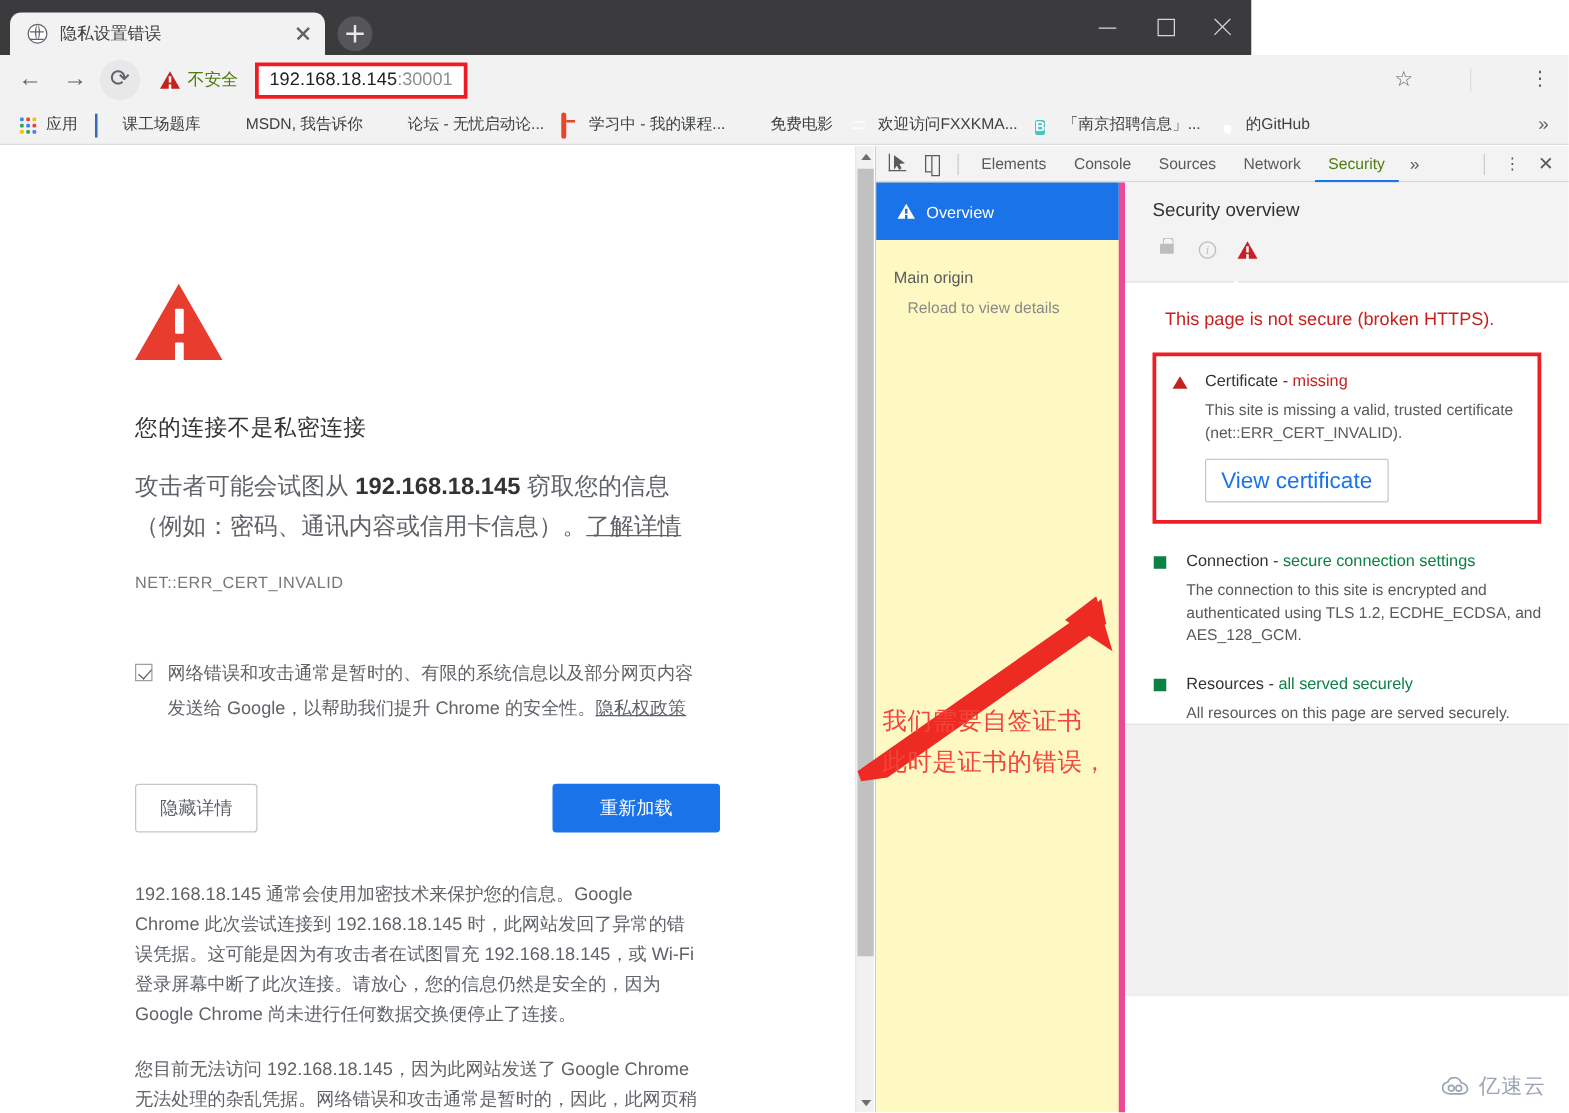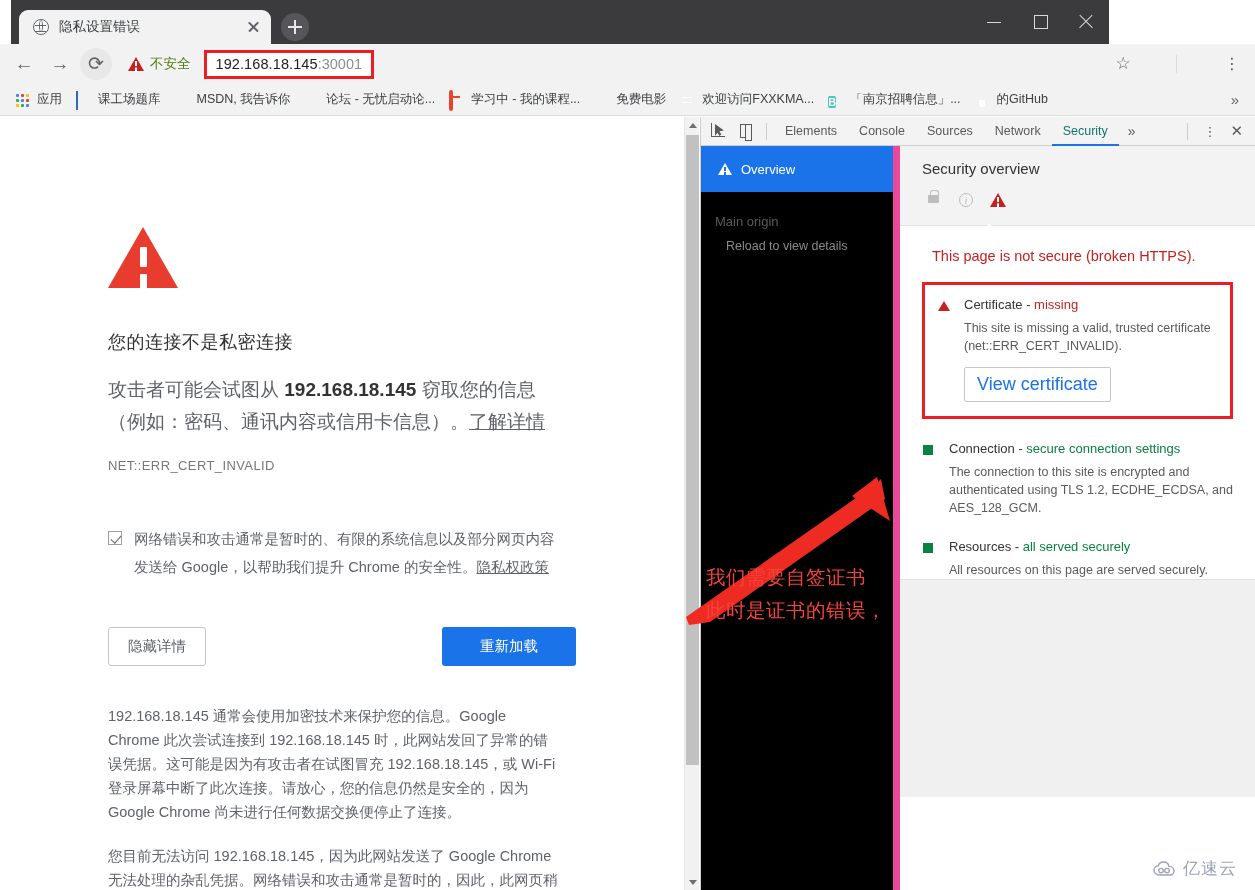--- a/index.html
+++ b/index.html
@@ -7,21 +7,21 @@
     width: 1255px; height: 890px;
     overflow: hidden;
     font-family: "Liberation Sans", "DejaVu Sans", sans-serif;
     background: #ffffff;
   }
 
   
   .window { position: relative; width: 1255px; height: 890px; }
 
   .titlebar {
-    position: absolute; top: 0; left: 11px; width: 1098px; height: 44px;
+    position: absolute; top: 0; left: 0; width: 1001px; height: 44px;
     background: #3b3b3e;
   }
   .tabstrip { position: absolute; top: 0; left: 0; height: 44px; display: flex; align-items: flex-end; }
   .tab {
     position: relative;
     width: 252px; height: 34px;
     background: #f2f2f2;
     border-radius: 9px 9px 0 0;
     margin-left: 8px;
     display: flex; align-items: center;
@@ -250,28 +250,28 @@
     clip-path: polygon(0 0, 0 100%, 28% 72%, 48% 100%, 70% 88%, 50% 60%, 100% 55%);
   }
   .cursor-box {
     position: absolute; left: 4px; top: 4px; width: 14px; height: 14px;
     border-left: 1.3px solid #5a5a5a; border-bottom: 1.3px solid #5a5a5a;
   }
   .device-ico { position: absolute; left: 7px; top: 5px; width: 12px; height: 14px; border: 1.3px solid #5a5a5a; }
   .device-ico::after { content:""; position:absolute; right:-1.3px; top:-1.3px; width:5px; height:15.6px; border:1.3px solid #5a5a5a; background:#f3f3f3; }
   .dt-div { width: 1px; height: 17px; background: #ccc; margin: 0 7px; }
   .dt-tab { font-size: 12.5px; color: #5a5a5a; padding: 0 11px; height: 29px; line-height: 29px; }
-  .dt-tab.active { color: #0f766e; border-bottom: 2px solid #1a73e8; }
+  .dt-tab.active { color: #4d7c0f; border-bottom: 2px solid #1a73e8; }
   .dt-more { font-size: 14px; color: #5a5a5a; padding: 0 9px; }
   .dt-right { margin-left: auto; display: flex; align-items: center; padding-right: 6px; }
   .dt-kebab { font-size: 13px; color: #5a5a5a; padding: 0 8px; }
   .dt-close { font-size: 15px; color: #5a5a5a; padding: 0 6px; }
 
   .dt-body { display: flex; height: 744px; }
-  .dt-sidebar { width: 199px; flex: 0 0 199px; background: #000000; border-right: 7px solid #ec4899; }
+  .dt-sidebar { width: 199px; flex: 0 0 199px; background: #fef9c3; border-right: 5px solid #ec4899; }
   .sb-overview {
     height: 46px; background: #1a73e8; color: #fff; display: flex; align-items: center; padding-left: 17px;
     font-size: 13px;
   }
   .sb-warn {
     width: 0; height: 0; margin-right: 9px;
     border-left: 7px solid transparent; border-right: 7px solid transparent; border-bottom: 12px solid #fff;
     position: relative;
   }
   .sb-warn::after { content:""; position:absolute; left:-1px; top:4px; width:2px; height:4px; background:#1a73e8; box-shadow: 0 5px 0 0 #1a73e8; }

